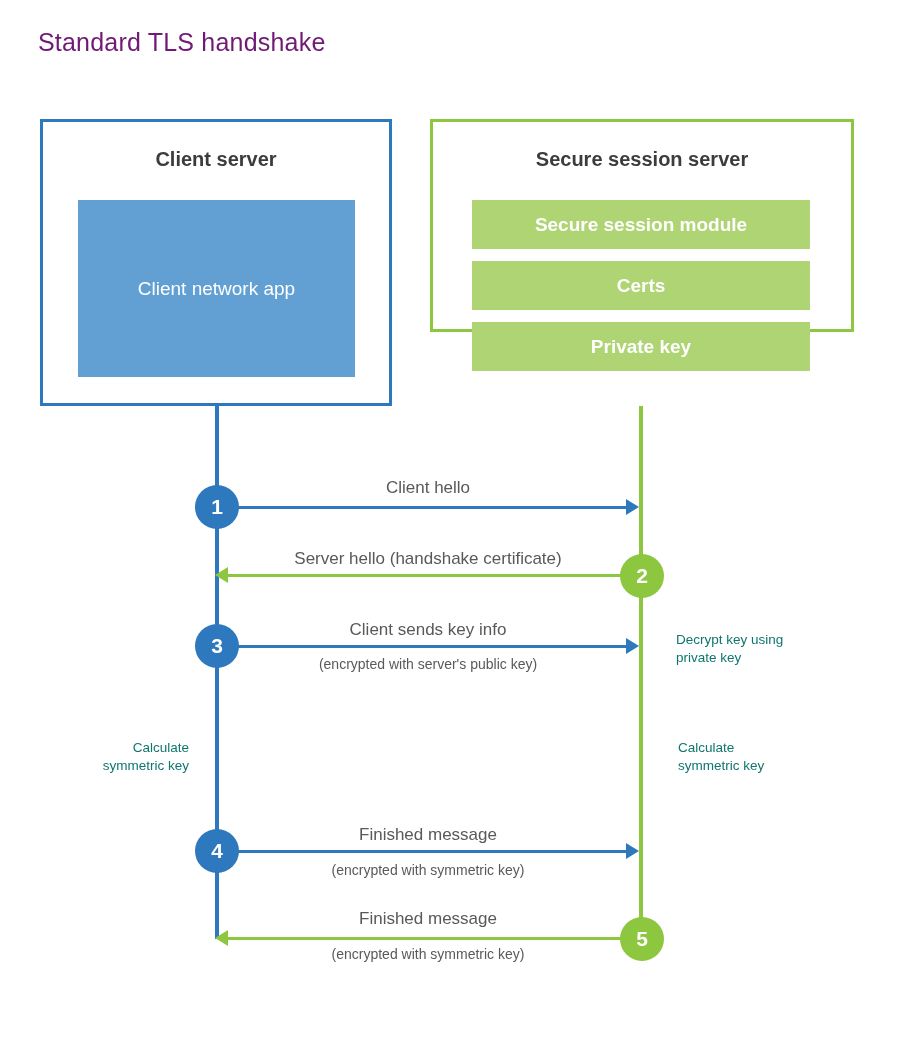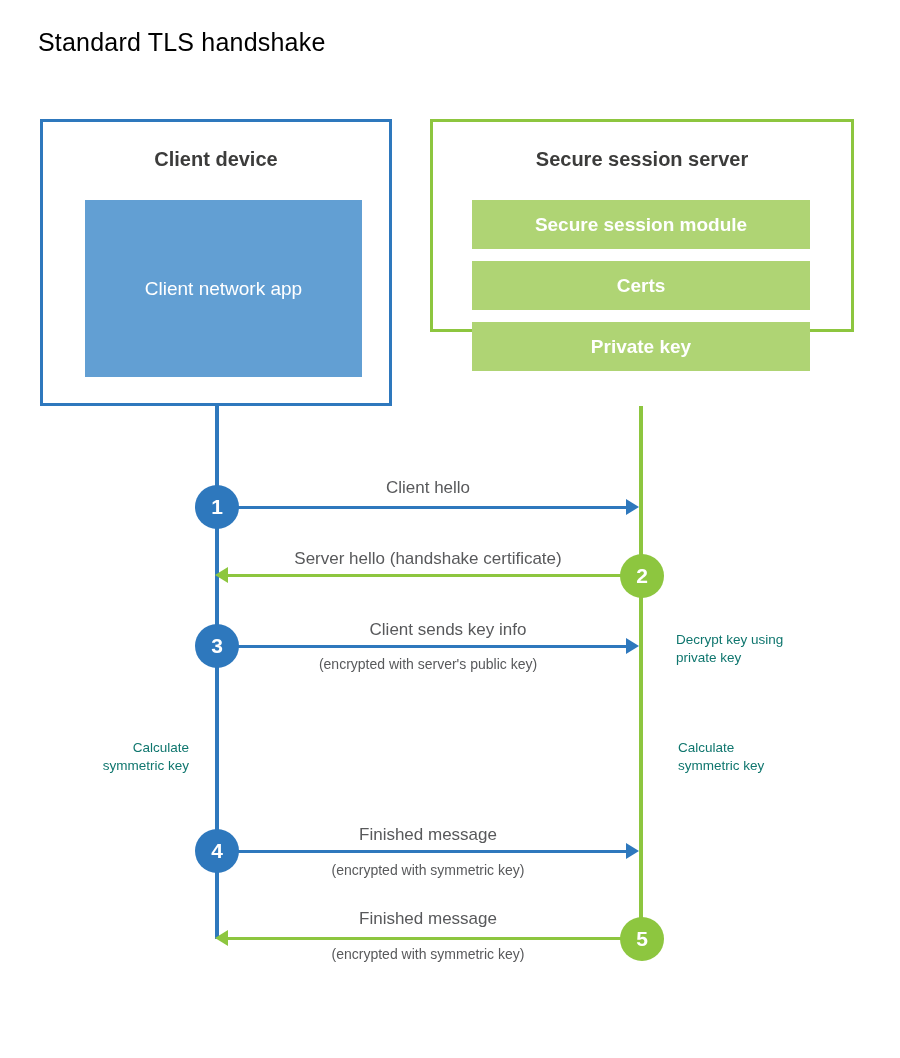--- a/index.html
+++ b/index.html
@@ -15,21 +15,21 @@
     color: #4a4a4a;
     overflow: hidden;
   }
 
   #diagram-title {
     position: absolute;
     left: 38px;
     top: 28px;
     font-size: 25px;
     font-weight: 400;
-    color: #000000;
+    color: #701a75;
     letter-spacing: 0.2px;
     white-space: nowrap;
     text-align: center;
   }
 
   
   .panel {
     position: absolute;
     background: #ffffff;
     box-sizing: border-box;
@@ -68,21 +68,20 @@
     background: #629fd3;
     color: #ffffff;
     font-size: 19px;
     display: flex;
     align-items: center;
     justify-content: center;
     text-align: right;
     line-height: 1.35;
     padding: 0 14px;
     box-sizing: border-box;
-    margin-left: 7px;
   }
 
   #server-bars {
     position: absolute;
     left: 39px;
     top: 78px;
     width: 338px;
     font-weight: bold;
   }
   .server-bar {
@@ -184,21 +183,21 @@
   }
   .side-note.right-aligned { text-align: right; }
   .side-note.left-aligned { text-align: left; }
 </style>
 </head>
 <body>
 
 <div id="diagram-title">Standard TLS handshake</div>
 
 <div class="panel" id="client-panel">
-  <div class="panel-title">Client device</div>
+  <div class="panel-title">Client server</div>
   <div id="client-app-box">Client network app</div>
 </div>
 
 <div class="panel" id="server-panel">
   <div class="panel-title">Secure session server</div>
   <div id="server-bars">
     <div class="server-bar">Secure session module</div>
     <div class="server-bar">Certs</div>
     <div class="server-bar">Private key</div>
   </div>
@@ -214,21 +213,21 @@
   <div class="msg-label" style="left:428px; top:478px;">Client hello</div>
   <div class="step-circle blue" style="left:195px; top:485px;">1</div>
 
   <div class="arrow-line green" style="left:228px; top:574px; width:413px;"></div>
   <div class="arrow-head left green" style="left:215px; top:567px;"></div>
   <div class="msg-label" style="left:428px; top:549px;">Server hello (handshake certificate)</div>
   <div class="step-circle green" style="left:620px; top:554px;">2</div>
 
   <div class="arrow-line blue" style="left:217px; top:645px; width:409px;"></div>
   <div class="arrow-head right blue" style="left:626px; top:638px;"></div>
-  <div class="msg-label" style="left:448px; top:620px;">Client sends key info</div>
+  <div class="msg-label" style="left:428px; top:620px;">Client sends key info</div>
   <div class="msg-sub" style="left:428px; top:656px;">(encrypted with server's public key)</div>
   <div class="step-circle blue" style="left:195px; top:624px;">3</div>
 
   <div class="side-note left-aligned" style="left:676px; top:631px;">Decrypt key using
 private key</div>
 
   <div class="side-note right-aligned" style="left:40px; top:739px; width:149px;">Calculate
 symmetric key</div>
   <div class="side-note left-aligned" style="left:678px; top:739px;">Calculate
 symmetric key</div>

